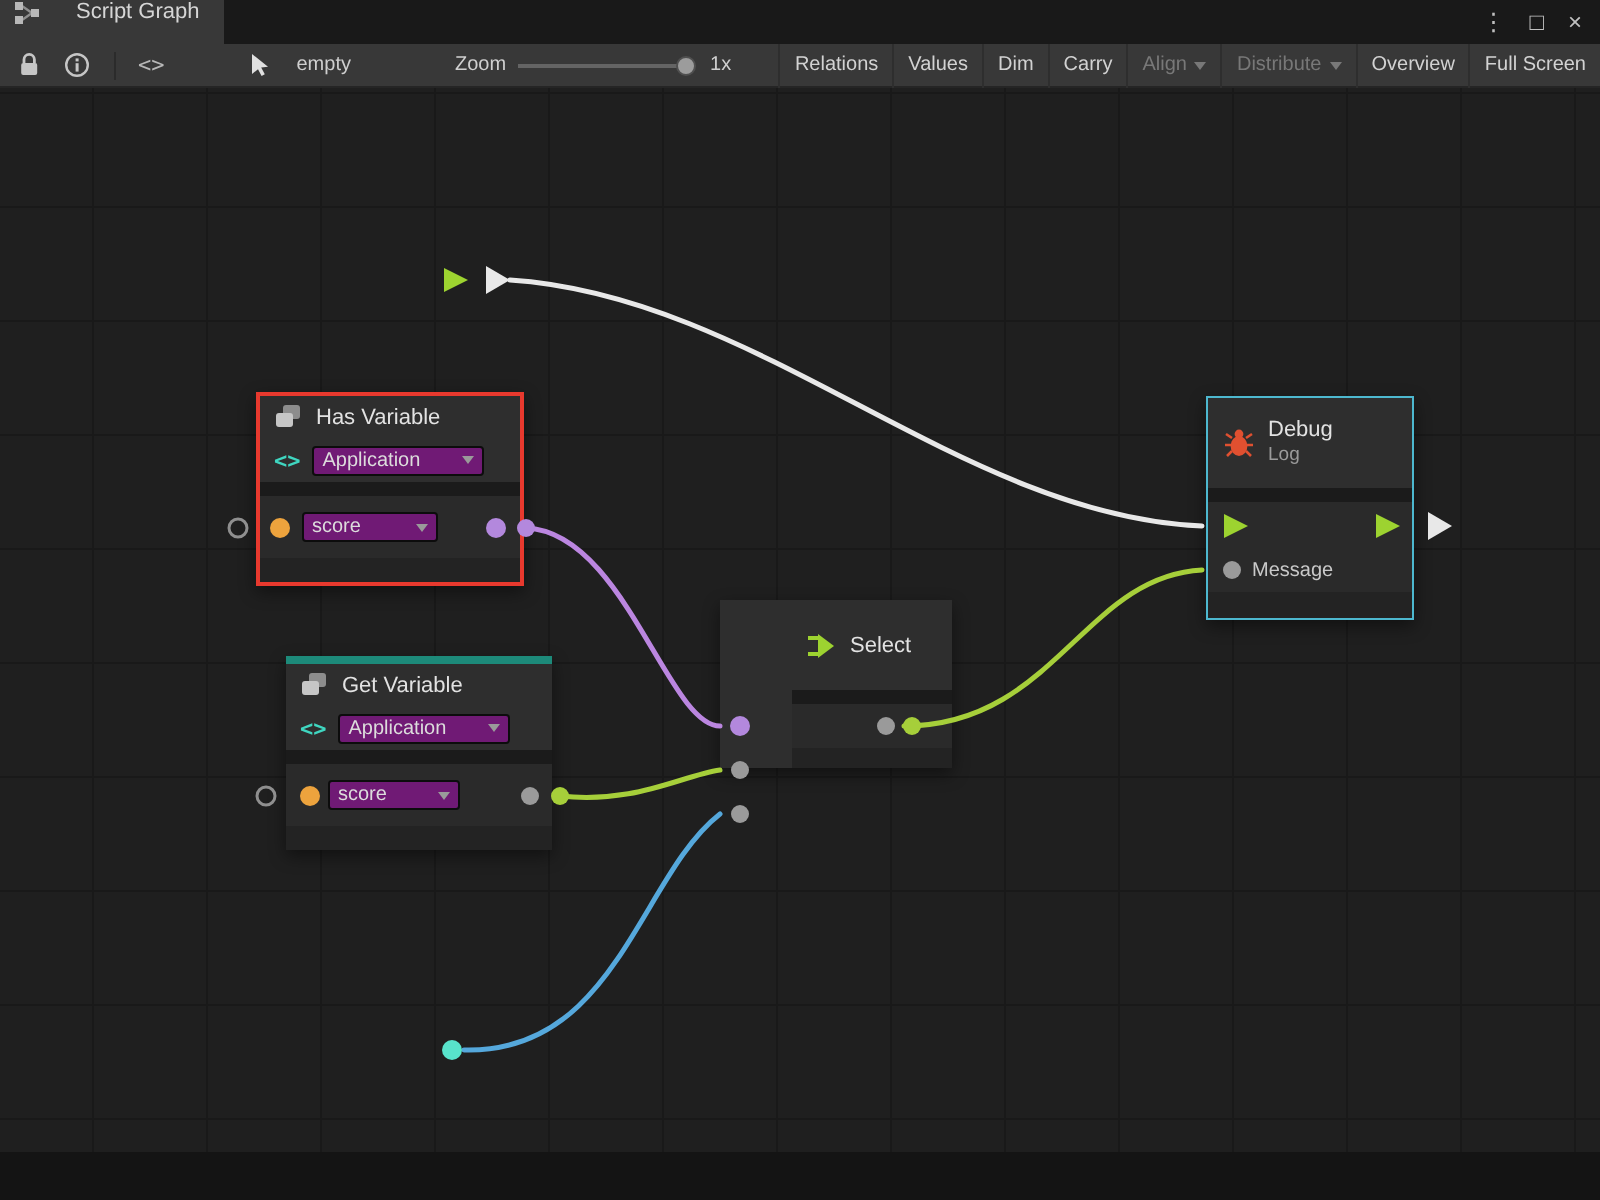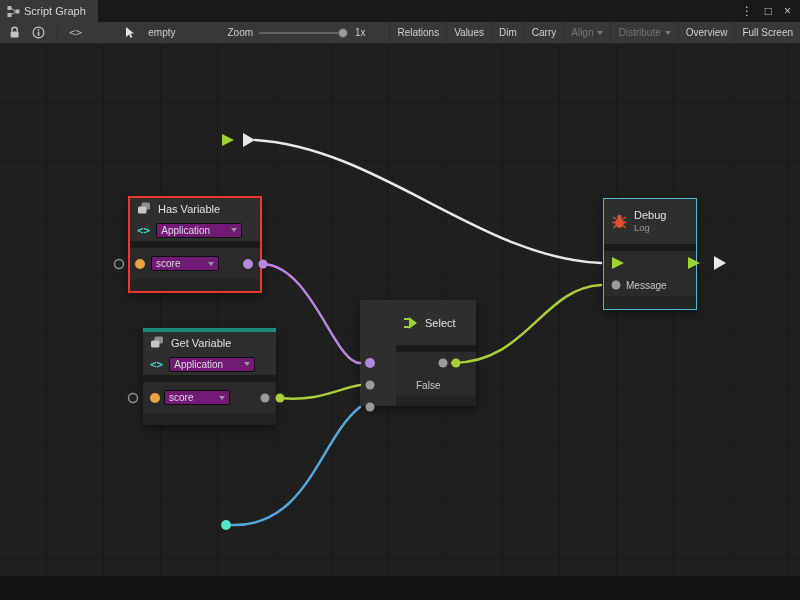--- a/index.html
+++ b/index.html
@@ -3,21 +3,21 @@
 <meta charset="utf-8">
 <style>
   * { margin:0; padding:0; box-sizing:border-box; }
   html,body { width:800px; height:600px; overflow:hidden; background:#1f1f1f;
               font-family:"Liberation Sans", sans-serif; }
   .stage { position:relative; width:800px; height:600px; }
 
   
   .titlebar { position:absolute; top:0; left:0; width:800px; height:22px;
               background:#191919; display:flex; align-items:center; }
-  .tab { height:22px; display:flex; align-items:center; gap:4px; padding:0 12px 0 7px;
+  .tab { height:22px; display:flex; align-items:flex-start; gap:18px; padding:0 12px 0 7px;
          background:#383838; color:#d6d6d6; font-size:11px; }
   .win-controls { margin-left:auto; display:flex; align-items:center; gap:12px;
                   padding-right:9px; color:#c0c0c0; font-size:12px; }
   .win-controls span { cursor:default; }
 
   
   .toolbar { position:absolute; top:22px; left:0; width:800px; height:22px;
              background:#383838; border-bottom:1px solid #252525;
              display:flex; align-items:center; font-size:10px; color:#cfcfcf; }
   .tb-sep { width:1px; height:14px; background:#2b2b2b; margin-left:12px; }
@@ -209,27 +209,24 @@
     <div class="nrow" style="height:45px">
       <svg class="ic" width="16" height="16" viewBox="0 0 16 16">
         <line x1="1" y1="4" x2="6" y2="4" stroke="#9dd330" stroke-width="2"></line>
         <line x1="1" y1="12" x2="6" y2="12" stroke="#9dd330" stroke-width="2"></line>
         <polygon points="6,2 14,8 6,14" fill="#9dd330"></polygon>
       </svg>
       <span class="ntitle">Select</span>
     </div>
     <div class="ndiv"></div>
     <div class="srow" style="height:22px"></div>
-    <div class="srow" style="height:22px; padding-left:20px">
-      <span>False</span>
-    </div>
     <div class="nlip" style="height:10px"></div>
   </div>
 
-  <div class="node sel-teal" style="left:603px; top:198px; width:94px;">
+  <div class="node sel-teal" style="left:603px; top:198px; width:104px;">
     <div class="nrow" style="height:45px">
       <svg class="ic" width="17" height="17" viewBox="0 0 17 17">
         <path d="M5,6 L2,4 M5,9.5 L1.5,9.5 M5,12.5 L2.5,15 M12,6 L15,4 M12,9.5 L15.5,9.5 M12,12.5 L14.5,15" stroke="#e05030" stroke-width="1.3"></path>
         <circle cx="8.5" cy="4" r="2.2" fill="#e05030"></circle>
         <ellipse cx="8.5" cy="10" rx="4.2" ry="5" fill="#e05030"></ellipse>
       </svg>
       <div class="ncol">
         <span class="ntitle">Debug</span>
         <span class="nsub">Log</span>
       </div>

